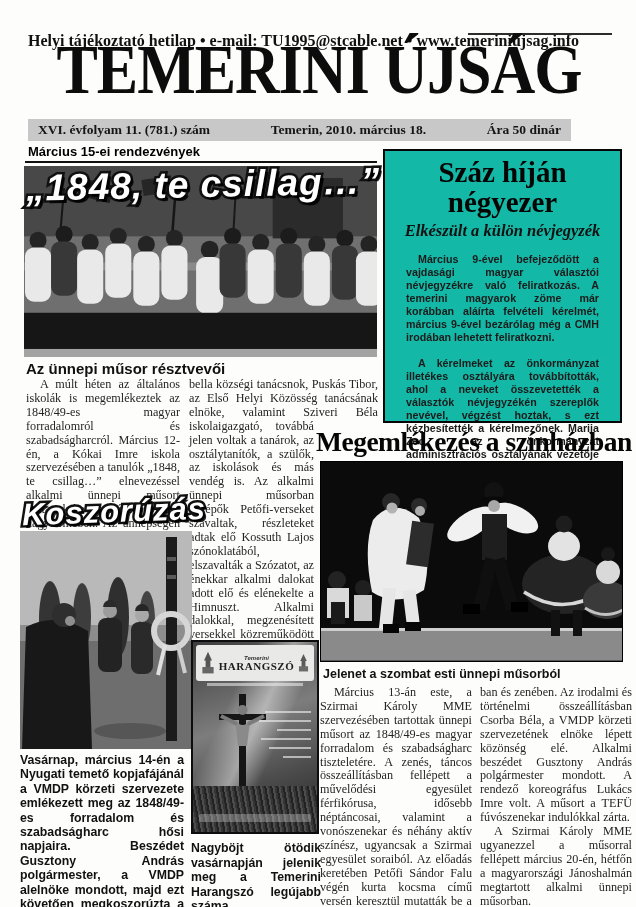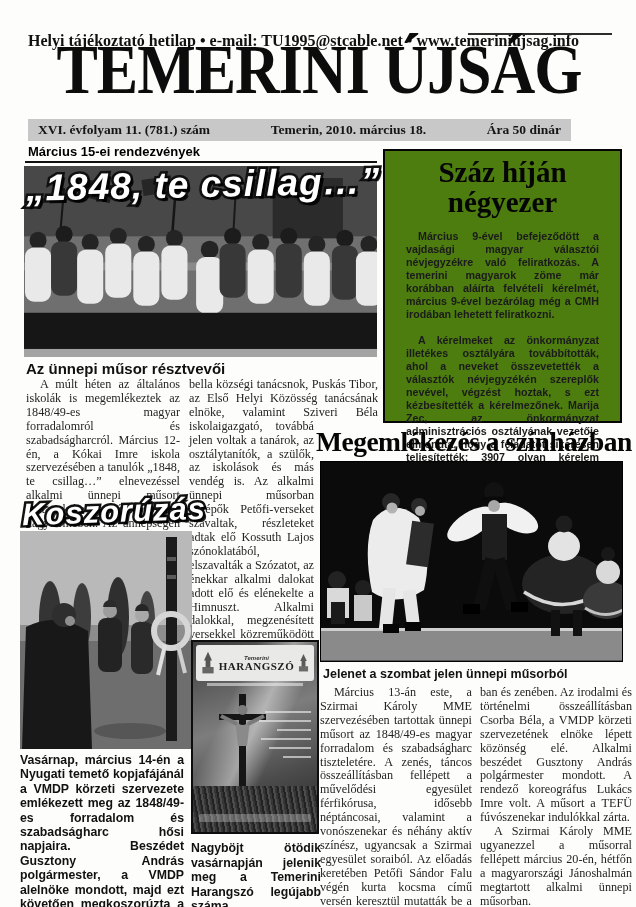--- a/index.html
+++ b/index.html
@@ -39,21 +39,21 @@
   .bodycol{position:absolute;font-size:12.2px;line-height:13.9px;text-align:justify;color:#242424;}
   .bodycol p{margin:0;}
   .indent{text-indent:14px;}
   .lead-col1{left:26px;top:378px;width:154px;}
   .lead-col2{left:189px;top:378px;width:189px;}
   .sp1{float:right;width:0;height:43px;}
   .sp2{float:right;clear:right;width:64px;height:215px;}
   
   .register-box{
     position:absolute;left:383px;top:149px;width:239px;height:274px;box-sizing:border-box;
-    border:2px solid #050505;background:#4d7c0f;padding:6px 9px 4px 9px;
+    border:2px solid #050505;background:#14b8a6;padding:6px 9px 4px 9px;
   }
   .register-headline{font-size:29px;font-weight:bold;text-align:center;color:#050505;margin:0;line-height:1.05;}
   .register-subhead{font-size:16.5px;font-weight:bold;font-style:italic;text-align:center;margin:3px 0 6px 0;color:#101010;}
   .register-box p.bp{
     font-family:"Liberation Sans",sans-serif;font-weight:bold;font-size:10.7px;line-height:13.1px;
     text-align:justify;color:#1b1b1b;margin:12px;text-indent:12px;
   }
   
   .theatre-headline{position:absolute;left:316px;top:426px;width:322px;
     font-size:27.5px;font-weight:bold;letter-spacing:-0.5px;color:#050505;white-space:nowrap;}
@@ -149,20 +149,21 @@
     <p class="indent">A múlt héten az általános iskolák is megemlékeztek az 1848/49-es magyar forradalomról és szabadságharcról. Március 12-én, a Kókai Imre iskola szervezésében a tanulók „1848, te csillag…” elnevezéssel alkalmi ünnepi műsort mutattak be az Ifjúsági Otthon nagytermében. Az ünnepségen tiszteletét tette Urbán Iza-</p>
   </div>
   <div class="bodycol lead-col2">
     <div class="sp1"></div>
     <div class="sp2"></div>
     <p>bella községi tanácsnok, Puskás Tibor, az Első Helyi Közösség tanácsának elnöke, valamint Sziveri Béla iskolaigazgató, továbbá jelen voltak a tanárok, az osztálytanítók, a szülők, az iskolások és más vendég is. Az alkalmi ünnepi műsorban fellépők Petőfi-verseket szavaltak, részleteket adtak elő Kossuth Lajos szónoklatából, elszavalták a Szózatot, az énekkar alkalmi dalokat adott elő és elénekelte a Himnuszt. Alkalmi dalokkal, megzenésített versekkel közreműködött a Kaméleon együttes.</p>
   </div>
 
   <div class="register-box">
     <h1 class="register-headline">Száz híján négyezer</h1>
+    <div class="register-subhead">Elkészült a külön névjegyzék</div>
     <p class="bp">Március 9-ével befejeződött a vajdasági magyar választói névjegyzékre való feliratkozás. A temerini magyarok zöme már korábban aláírta felvételi kérelmét, március 9-ével bezárólag még a CMH irodában lehetett feliratkozni.</p>
     <p class="bp">A kérelmeket az önkormányzat illetékes osztályára továbbították, ahol a neveket összevetették a választók névjegyzékén szereplők nevével, végzést hoztak, s ezt kézbesítették a kérelmezőnek. Marija Zec, az önkormányzat adminisztrációs osztályának vezetője elmondta, hogy a feladatot sikeresen teljesítették: 3907 olyan kérelem futott be, amelyben a választópolgár kérte a külön választói névjegyzékbe való felvételt. Magyarokon kívül 11 ruszin, 5 német, 3 horvát, 1 macedón, 1 szlovák és 2 ukrán nemzetiségű lakos is volt a kérelmezők között.</p>
   </div>
 
   <div class="theatre-headline">Megemlékezés a színházban</div>
   <div class="photo theatre-photo">
     <svg viewBox="0 0 301 198" width="301" height="198" preserveAspectRatio="none">
       <rect width="301" height="198" fill="#0b0b0b"></rect>
       <rect y="168" width="301" height="30" fill="#8a8a8a"></rect>
       <rect y="166" width="301" height="3" fill="#cfcfcf"></rect>
@@ -196,21 +197,21 @@
       <ellipse cx="243" cy="84" rx="16" ry="15" fill="#e3e3e3"></ellipse>
       <circle cx="243" cy="62" r="8.5" fill="#1d1d1d"></circle>
       <ellipse cx="286" cy="138" rx="24" ry="19" fill="#3a3a3a"></ellipse>
       <path d="M264,146 q22,14 44,-2" stroke="#c2c2c2" stroke-width="3" fill="none"></path>
       <ellipse cx="287" cy="110" rx="12" ry="12" fill="#d9d9d9"></ellipse>
         <circle cx="287" cy="92" r="7" fill="#181818"></circle>
       <rect x="230" y="148" width="9" height="26" fill="#111"></rect>
         <rect x="252" y="148" width="9" height="26" fill="#111"></rect>
     </svg>
   </div>
-  <div class="caption theatre-caption">Jelenet a szombat jelen ünnepi műsorból</div>
+  <div class="caption theatre-caption">Jelenet a szombat esti ünnepi műsorból</div>
   <div class="bodycol theatre-col1">
     <p class="indent">Március 13-án este, a Szirmai Károly MME szervezésében tartottak ünnepi műsort az 1848/49-es magyar forradalom és szabadságharc tiszteletére. A zenés, táncos összeállításban fellépett a művelődési egyesület férfikórusa, idősebb néptáncosai, valamint a vonószenekar és néhány aktív színész, ugyancsak a Szirmai egyesület soraiból. Az előadás keretében Petőfi Sándor Falu végén kurta kocsma című versén keresztül mutatták be a verbuválást énekben, tánc-</p>
   </div>
   <div class="bodycol theatre-col2">
     <p>ban és zenében. Az irodalmi és történelmi összeállításban Csorba Béla, a VMDP körzeti szervezetének elnöke lépett közönség elé. Alkalmi beszédet Gusztony András polgármester mondott. A rendező koreográfus Lukács Imre volt. A műsort a TEFÜ fúvószenekar indulókkal zárta.</p>
     <p class="indent">A Szirmai Károly MME ugyanezzel a műsorral fellépett március 20-én, hétfőn a magyarországi Jánoshalmán megtartott alkalmi ünnepi műsorban.</p>
   </div>
 
   <div class="outline-title koszoruzas-title">Koszorúzás</div>
   <div class="photo koszoruzas-photo">

